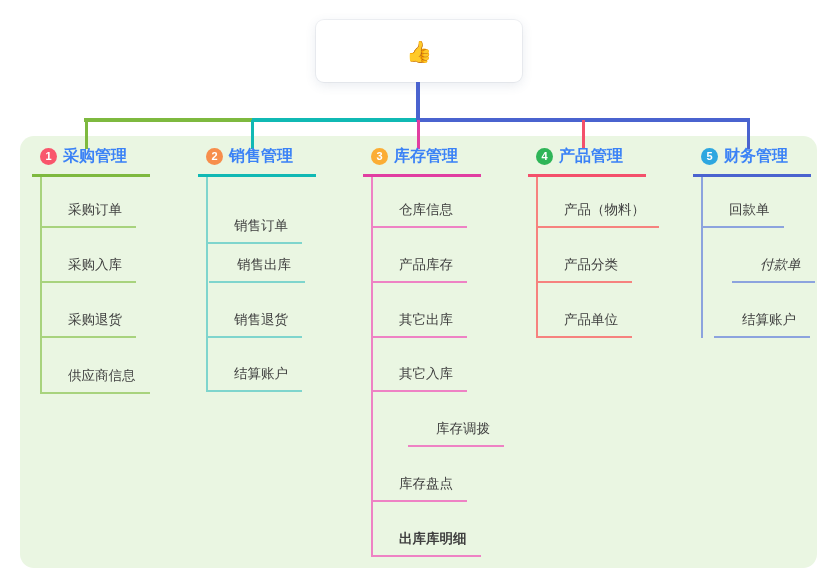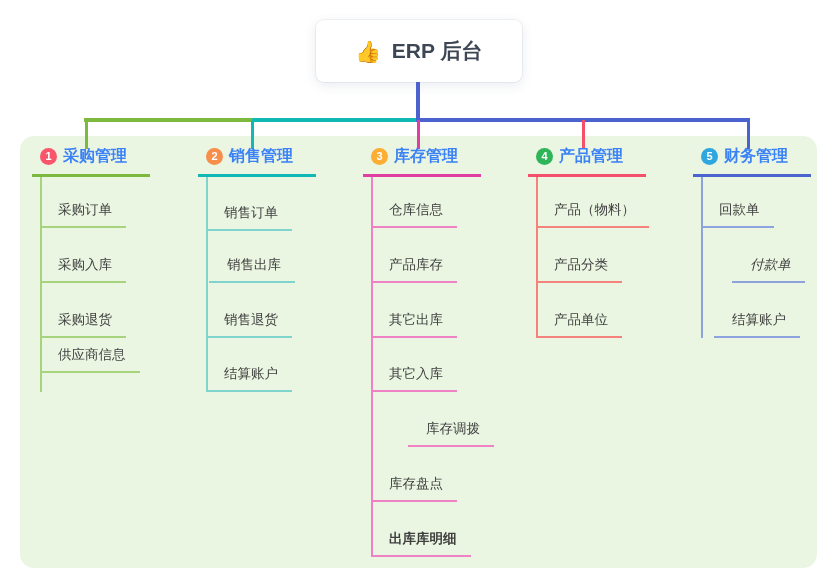--- a/index.html
+++ b/index.html
@@ -29,33 +29,32 @@
     width:17px;height:17px;border-radius:50%;flex:0 0 17px;
     display:flex;align-items:center;justify-content:center;
     color:#ffffff;font-size:11px;font-weight:700;line-height:1;
   }
   .branch-label{
     font-size:16px;font-weight:600;color:#3b82f6;white-space:nowrap;
   }
   .child-node{
     position:absolute;box-sizing:border-box;height:32px;
     display:flex;align-items:flex-end;
-    padding:0 14px 7px 18px;border-bottom:2px solid #aaa;
+    padding:0 14px 7px 28px;border-bottom:2px solid #aaa;
     font-size:13.5px;color:#3f3f3f;white-space:nowrap;cursor:pointer;
   }
 </style>
 </head>
 <body>
 
 <div class="canvas">
   <div class="panel" id="panel" style="background: rgb(234, 246, 226);"></div>
 
   <div class="root-card">
     <span class="root-emoji">👍</span>
-    <span>ERP 后台</span>
   </div>
 
   <div id="connectors">
       <div class="line" style="left: 416px; top: 82px; width: 4px; height: 38px; background: rgb(74, 99, 207);"></div>
       <div class="line" style="left: 84px; top: 118px; width: 168px; height: 4px; background: rgb(126, 185, 63);"></div>
       <div class="line" style="left: 252px; top: 118px; width: 166px; height: 4px; background: rgb(16, 185, 180);"></div>
       <div class="line" style="left: 416px; top: 118px; width: 334px; height: 4px; background: rgb(74, 99, 207);"></div>
       <div class="line" style="left: 84.5px; top: 120px; width: 3px; height: 29px; background: rgb(126, 185, 63);"></div>
       <div class="line" style="left: 250.5px; top: 120px; width: 3px; height: 29px; background: rgb(16, 185, 180);"></div>
       <div class="line" style="left: 416.5px; top: 120px; width: 3px; height: 29px; background: rgb(225, 62, 161);"></div>
@@ -64,27 +63,27 @@
     </div>
   <div id="branches">
       <div class="branch-header" style="left: 32px; top: 146px; border-bottom-color: rgb(126, 185, 63);">
         <span class="badge" style="background: rgb(249, 86, 108);">1</span>
         <span class="branch-label">采购管理</span>
       </div>
       <div class="line" style="left: 40px; top: 177px; width: 2px; height: 215.4px; background: rgb(168, 211, 125);"></div>
       <div class="child-node" style="left: 40px; top: 196px; border-bottom-color: rgb(168, 211, 125);">采购订单</div>
       <div class="child-node" style="left: 40px; top: 250.8px; border-bottom-color: rgb(168, 211, 125);">采购入库</div>
       <div class="child-node" style="left: 40px; top: 305.6px; border-bottom-color: rgb(168, 211, 125);">采购退货</div>
-      <div class="child-node" style="left: 40px; top: 341px; border-bottom-color: rgb(168, 211, 125); text-align: right;">供应商信息</div>
+      <div class="child-node" style="left: 40px; top: 362px; border-bottom-color: rgb(168, 211, 125); text-align: right;">供应商信息</div>
       <div class="branch-header" style="left: 198px; top: 146px; border-bottom-color: rgb(16, 185, 180);">
         <span class="badge" style="background: rgb(247, 142, 76);">2</span>
         <span class="branch-label">销售管理</span>
       </div>
       <div class="line" style="left: 206px; top: 177px; width: 2px; height: 215.4px; background: rgb(127, 213, 205);"></div>
-      <div class="child-node" style="left: 206px; top: 199px; border-bottom-color: rgb(127, 213, 205);">销售订单</div>
+      <div class="child-node" style="left: 206px; top: 212px; border-bottom-color: rgb(127, 213, 205);">销售订单</div>
       <div class="child-node" style="left: 209px; top: 250.8px; border-bottom-color: rgb(127, 213, 205);">销售出库</div>
       <div class="child-node" style="left: 206px; top: 305.6px; border-bottom-color: rgb(127, 213, 205);">销售退货</div>
       <div class="child-node" style="left: 206px; top: 360.4px; border-bottom-color: rgb(127, 213, 205);">结算账户</div>
       <div class="branch-header" style="left: 363px; top: 146px; border-bottom-color: rgb(225, 62, 161);">
         <span class="badge" style="background: rgb(251, 173, 52);">3</span>
         <span class="branch-label">库存管理</span>
       </div>
       <div class="line" style="left: 371px; top: 177px; width: 2px; height: 379.8px; background: rgb(238, 130, 196);"></div>
       <div class="child-node" style="left: 371px; top: 196px; border-bottom-color: rgb(238, 130, 196);">仓库信息</div>
       <div class="child-node" style="left: 371px; top: 250.8px; border-bottom-color: rgb(238, 130, 196);">产品库存</div>

